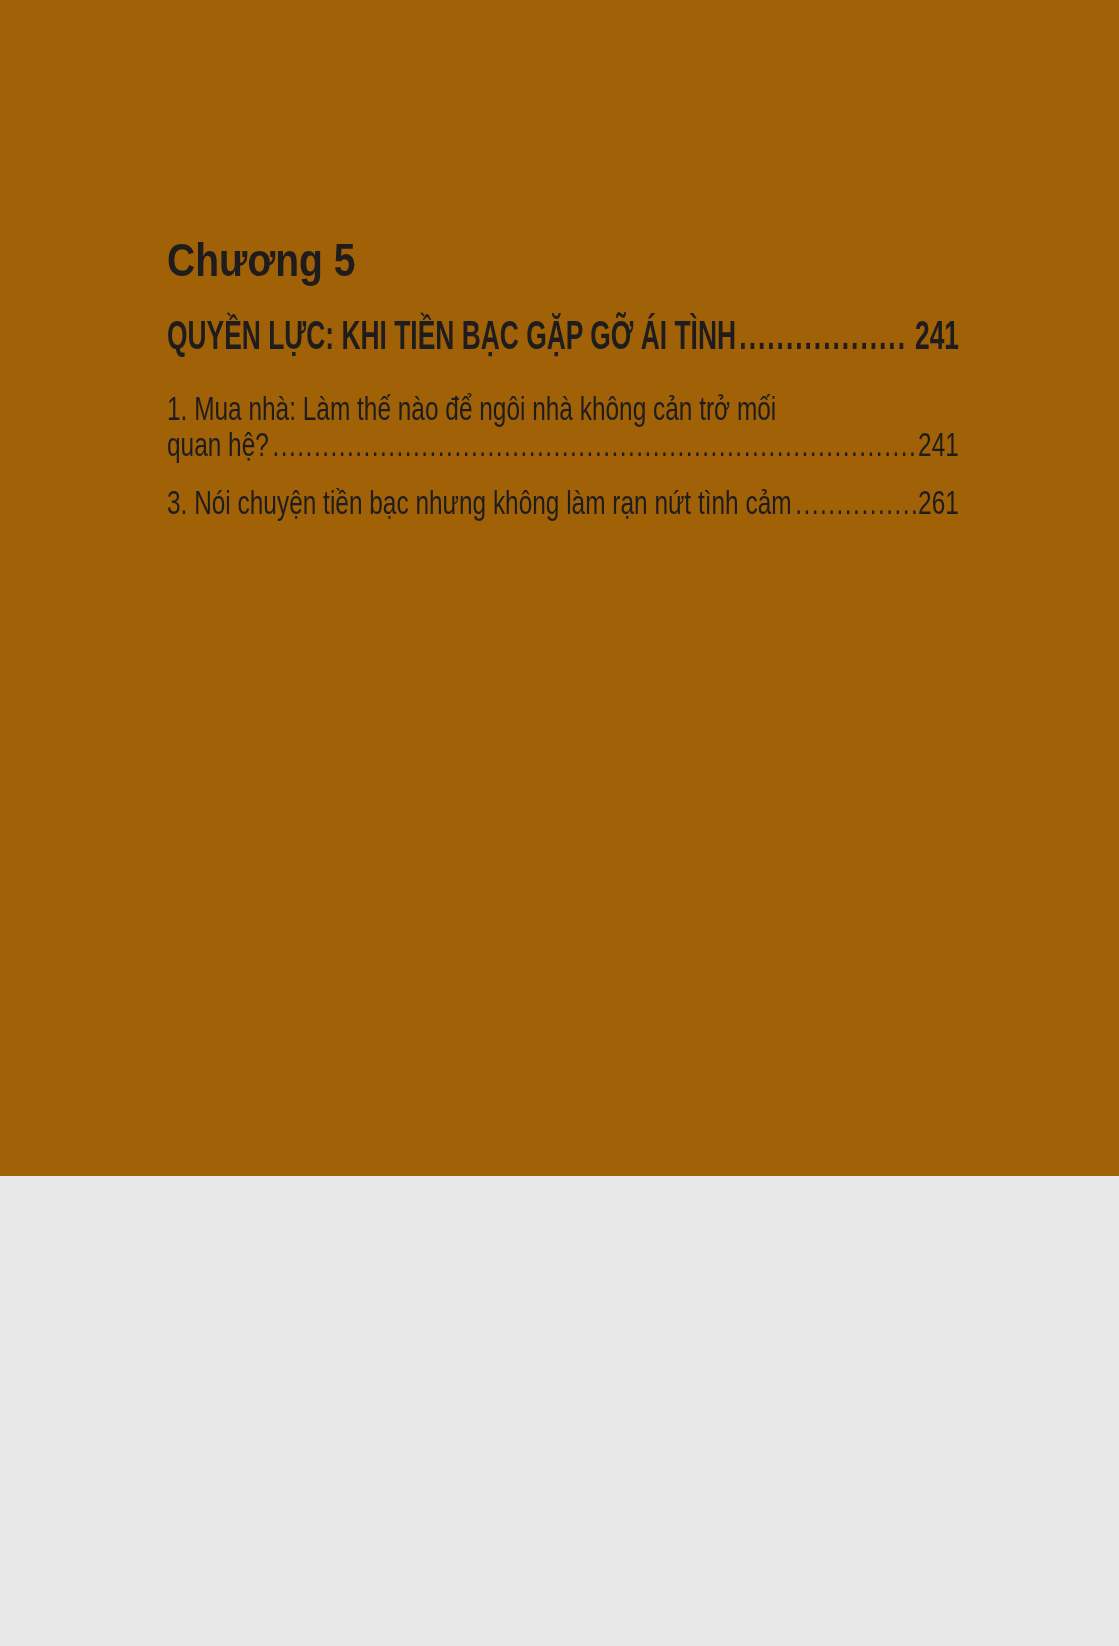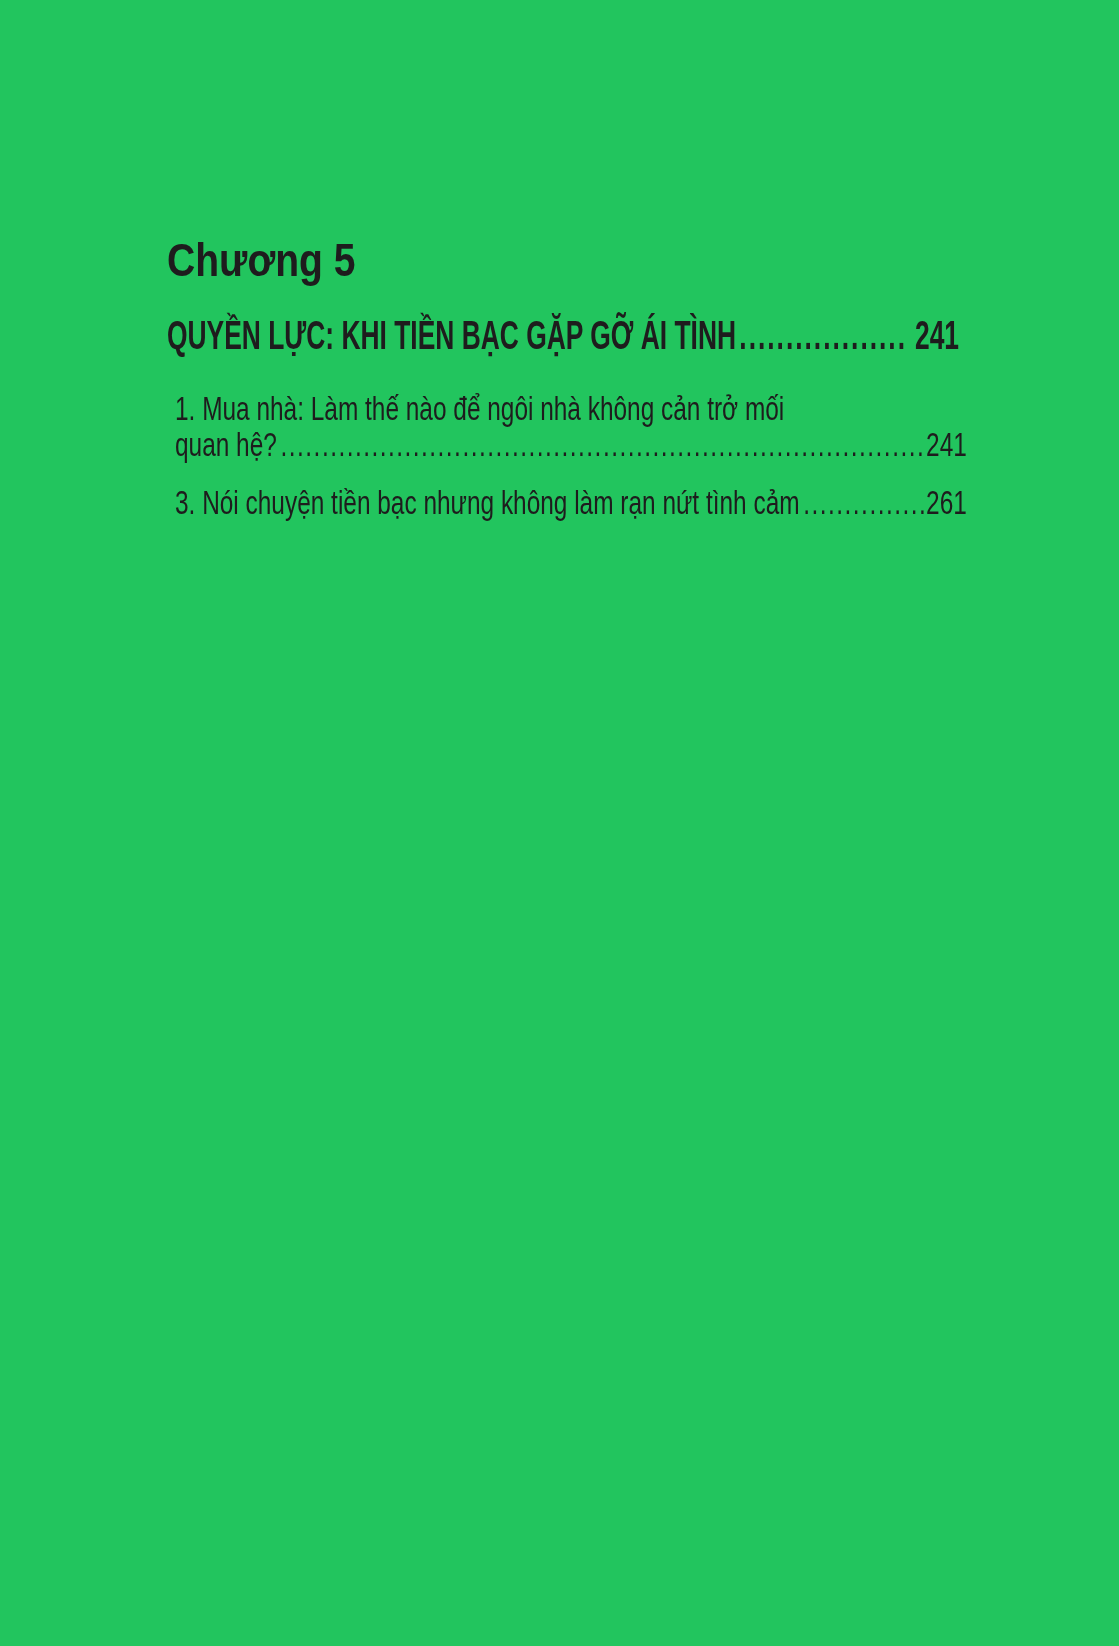--- a/index.html
+++ b/index.html
@@ -3,22 +3,22 @@
 <meta charset="utf-8">
 <style>
   html, body {
     margin: 0;
     padding: 0;
     background: #e8e8e8;
   }
   .page {
     position: relative;
     width: 1119px;
-    height: 1646px;
-    background: #22c55e;
+    height: 1176px;
+    background: #a16207;
     font-family: "Liberation Sans", sans-serif;
     color: #1e1c1d;
     overflow: hidden;
     margin: 0 auto;
   }
   .content {
     position: absolute;
     left: 167px;
     top: 237px;
     width: 795px;
@@ -62,21 +62,21 @@
     content: "....................................................................................................................................................................................................";
     padding-left: 5px;
   }
   .chapter-row .leader::after {
     letter-spacing: 3px;
   }
   .entry {
     font-size: 33px;
     line-height: 36px;
     font-weight: 400;
-    margin: 0 0 22px 8px;
+    margin: 0 0 22px 0;
   }
   .entry-line,
   .entry-row {
     width: 1070px;
     transform: scaleX(0.74);
     transform-origin: left top;
     white-space: nowrap;
   }
   .entry-row {
     display: flex;

